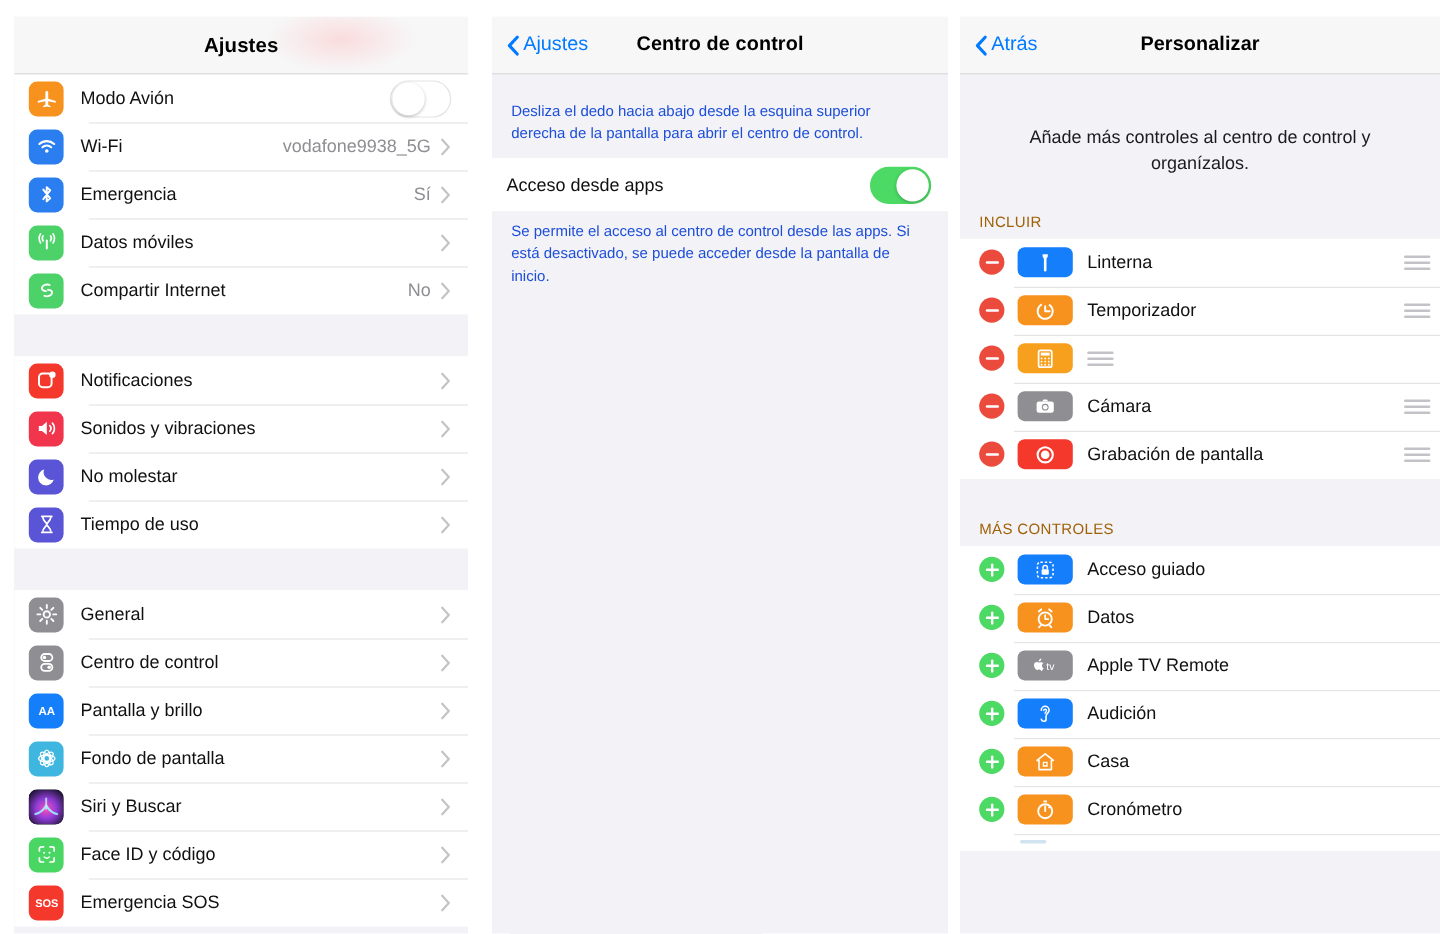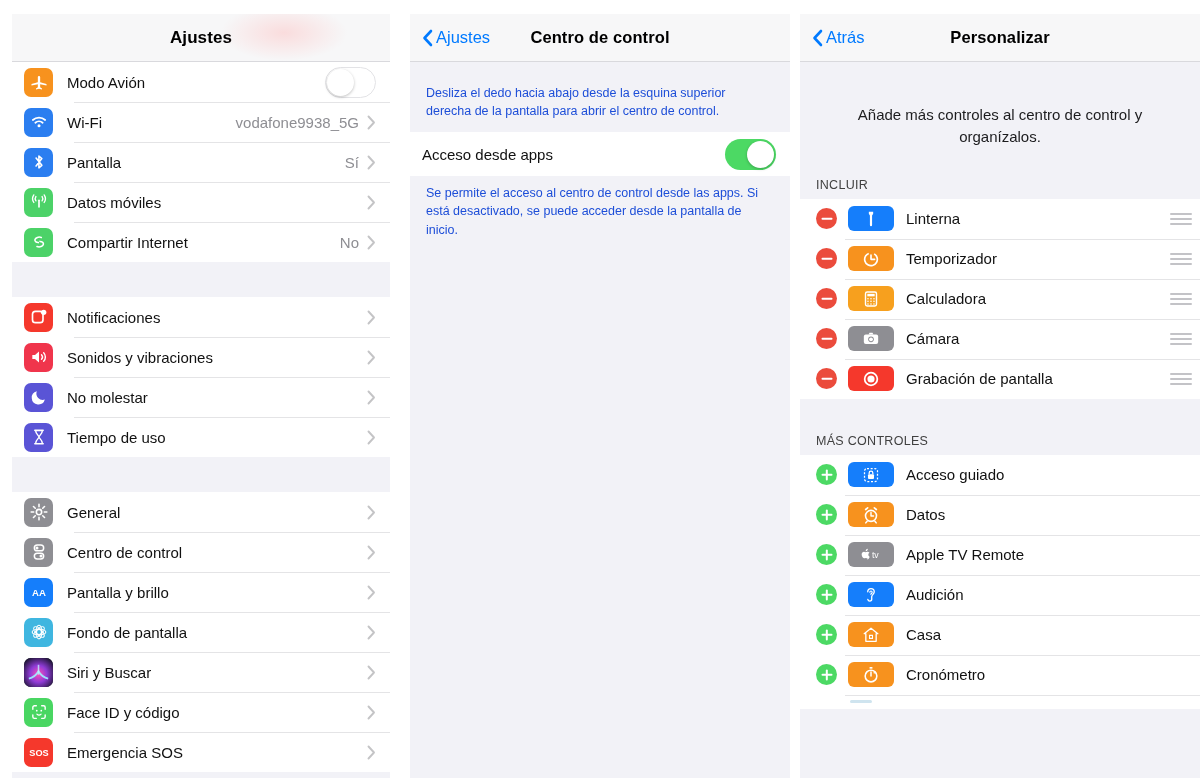--- a/index.html
+++ b/index.html
@@ -104,21 +104,21 @@
   
   .intro {
     background: #f2f2f7;
     padding: 42px 34px 30px 34px;
     text-align: center;
     font-size: 15px; color: #1c1c1e; line-height: 1.45;
   }
   .sec-head {
     background: #f2f2f7;
     padding: 0 0 7px 16px;
-    font-size: 12.5px; color: #404040; letter-spacing: .3px;
+    font-size: 12.5px; color: #a16207; letter-spacing: .3px;
   }
   .p3row { height: 40px; padding-left: 16px; padding-right: 8px; }
   .badge { width: 21px; height: 21px; border-radius: 50%; flex: none; margin-right: 11px; position: relative; }
   .badge.remove { background: #eb4b3c; }
   .badge.add { background: #4cd964; }
   .badge::before{
     content:""; position:absolute; left:50%; top:50%; transform:translate(-50%,-50%);
     width:11px; height:2.4px; background:#fff; border-radius:1px;
   }
   .badge.add::after{
@@ -172,21 +172,21 @@
                     <polyline points="1.5,1.5 7,7.5 1.5,13.5" fill="none" stroke="#c4c4c6" stroke-width="1.9" stroke-linecap="round" stroke-linejoin="round"></polyline>
                   </svg>
                 </span>
               </div>
               <div class="row">
                 <span class="icon" style="background:#2b7ef0">
                   <svg viewBox="0 0 24 24" width="20" height="20">
                     <path d="M8.5 7.2L15.4 16l-3.5 3V4.9l3.5 3L8.5 16.8" stroke="#ffffff" stroke-width="1.9" fill="none" stroke-linejoin="round" stroke-linecap="round"></path>
                   </svg>
                 </span>
-                <span class="row-label">Pantalla</span>
+                <span class="row-label">Emergencia</span>
                 <span class="row-value">Sí</span>
                 <span class="chev">
                   <svg viewBox="0 0 9 15" width="9" height="15">
                     <polyline points="1.5,1.5 7,7.5 1.5,13.5" fill="none" stroke="#c4c4c6" stroke-width="1.9" stroke-linecap="round" stroke-linejoin="round"></polyline>
                   </svg>
                 </span>
               </div>
               <div class="row">
                 <span class="icon" style="background:#4cd268">
                   <svg viewBox="0 0 24 24" width="20" height="20">
@@ -486,21 +486,20 @@
                     <circle cx="15.6" cy="11.6" r=".95"></circle>
                     <circle cx="8.4" cy="14.8" r=".95"></circle>
                     <circle cx="12" cy="14.8" r=".95"></circle>
                     <circle cx="15.6" cy="14.8" r=".95"></circle>
                     <circle cx="8.4" cy="18" r=".95"></circle>
                     <circle cx="12" cy="18" r=".95"></circle>
                     <circle cx="15.6" cy="18" r=".95"></circle>
                   </g>
                 </svg>
               </span>
-              <span class="row-label">Calculadora</span>
               <span class="grip">
                 <i></i>
                 <i></i>
                 <i></i>
               </span>
             </div>
             <div class="row p3row">
               <span class="badge remove"></span>
               <span class="icon icon-sm" style="background:#8e8e93">
                 <svg viewBox="0 0 24 24" width="20" height="20">

